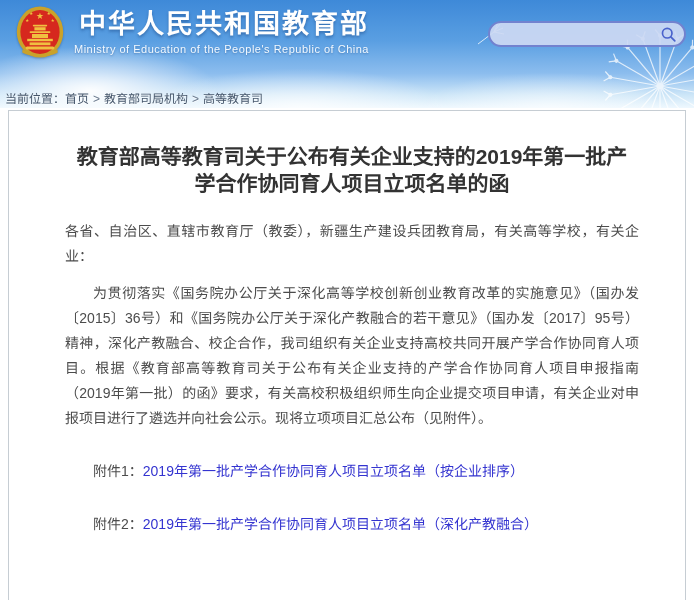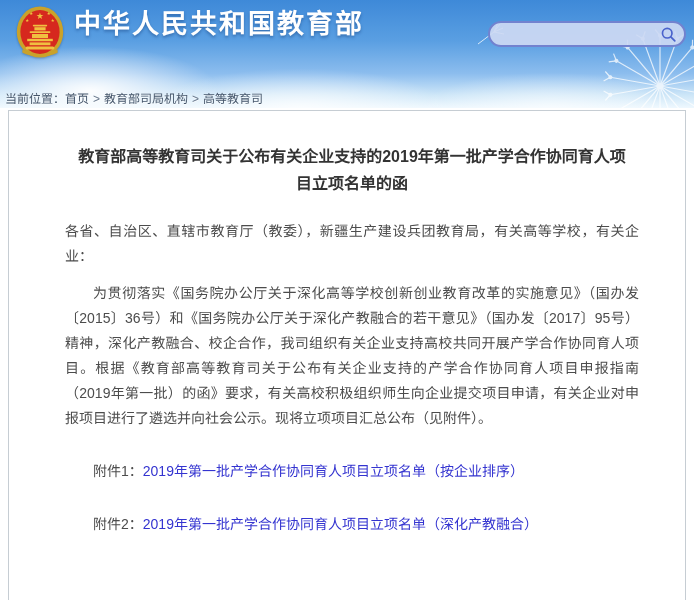--- a/index.html
+++ b/index.html
@@ -60,21 +60,21 @@
   .breadcrumb .sep { margin: 0 4px; color: #6a7a8d; }
 
   
   .content-box {
     margin: 2px 8px 0 8px; width: 678px; min-height: 520px;
     background: #ffffff; border: 1px solid #c6cdd3; border-bottom: none;
     padding: 32px 46px 20px 56px;
     color: #4c4c4c;
   }
   .doc-title {
-    font-size: 16px; font-weight: bold; color: #333333; text-align: center;
+    font-size: 21px; font-weight: bold; color: #333333; text-align: center;
     line-height: 27px; margin: 0 6px 22px 6px;
   }
   .doc-body p { font-size: 14px; line-height: 25px; margin: 12px 0; text-align: justify; }
   .doc-body p.salutation { text-indent: 0; }
   .doc-body p.indent { text-indent: 2em; }
 
   .attachment { font-size: 14px; line-height: 25px; padding-left: 2em; margin-top: 28px; }
   .attachment a { color: #3434d0; text-decoration: none; cursor: pointer; }
   .attachment .att-label { color: #4c4c4c; }
 </style>
@@ -145,20 +145,21 @@
           <rect x="17" y="32" width="26" height="2.4" rx="1"></rect>
           <rect x="20" y="35.5" width="20" height="5"></rect>
           <rect x="14" y="41.5" width="32" height="3"></rect>
           <rect x="17" y="46" width="26" height="3.5"></rect>
           <rect x="12" y="51" width="36" height="4" rx="2"></rect>
         </g>
         <path d="M8 55 Q30 66 52 55 L52 59 Q30 69 8 59 Z" fill="#caa22a"></path>
       </svg>
       <div class="brand-text">
         <div class="site-title">中华人民共和国教育部</div>
+        <div class="site-subtitle">Ministry of Education of the People's Republic of China</div>
       </div>
     </div>
 
     <div class="search">
       <input type="text" aria-label="search" placeholder="" style="">
       <button class="search-btn" type="button">
         <svg width="17" height="17" viewBox="0 0 20 20">
           <circle cx="8.5" cy="8.5" r="5.6" fill="none" stroke="#4a63cc" stroke-width="2"></circle>
           <line x1="12.7" y1="12.7" x2="17.4" y2="17.4" stroke="#4a63cc" stroke-width="2" stroke-linecap="round"></line>
         </svg>

